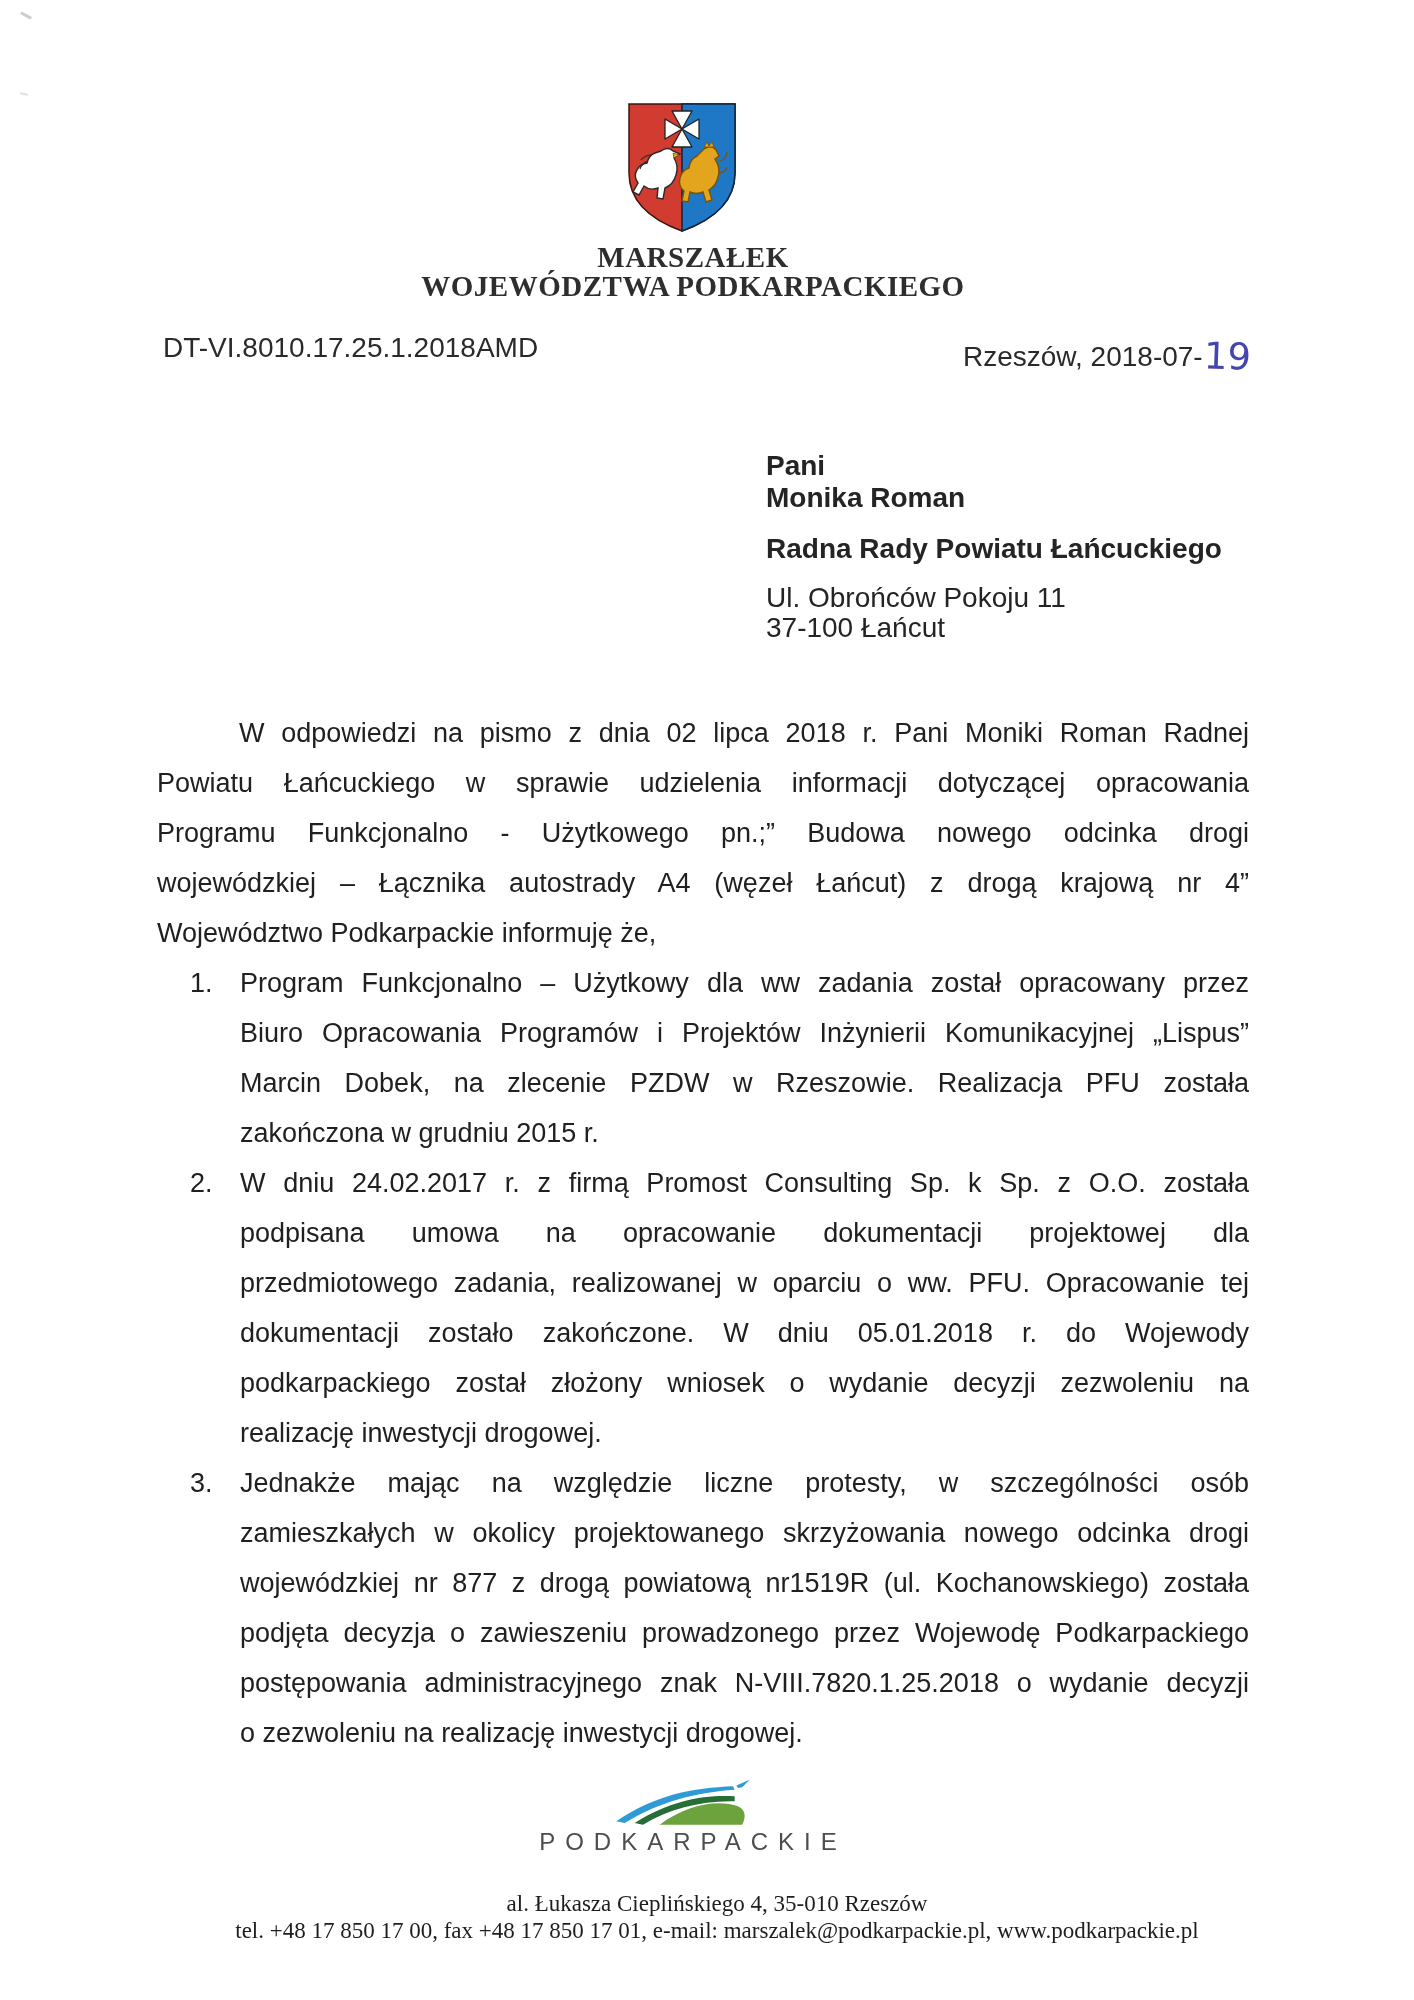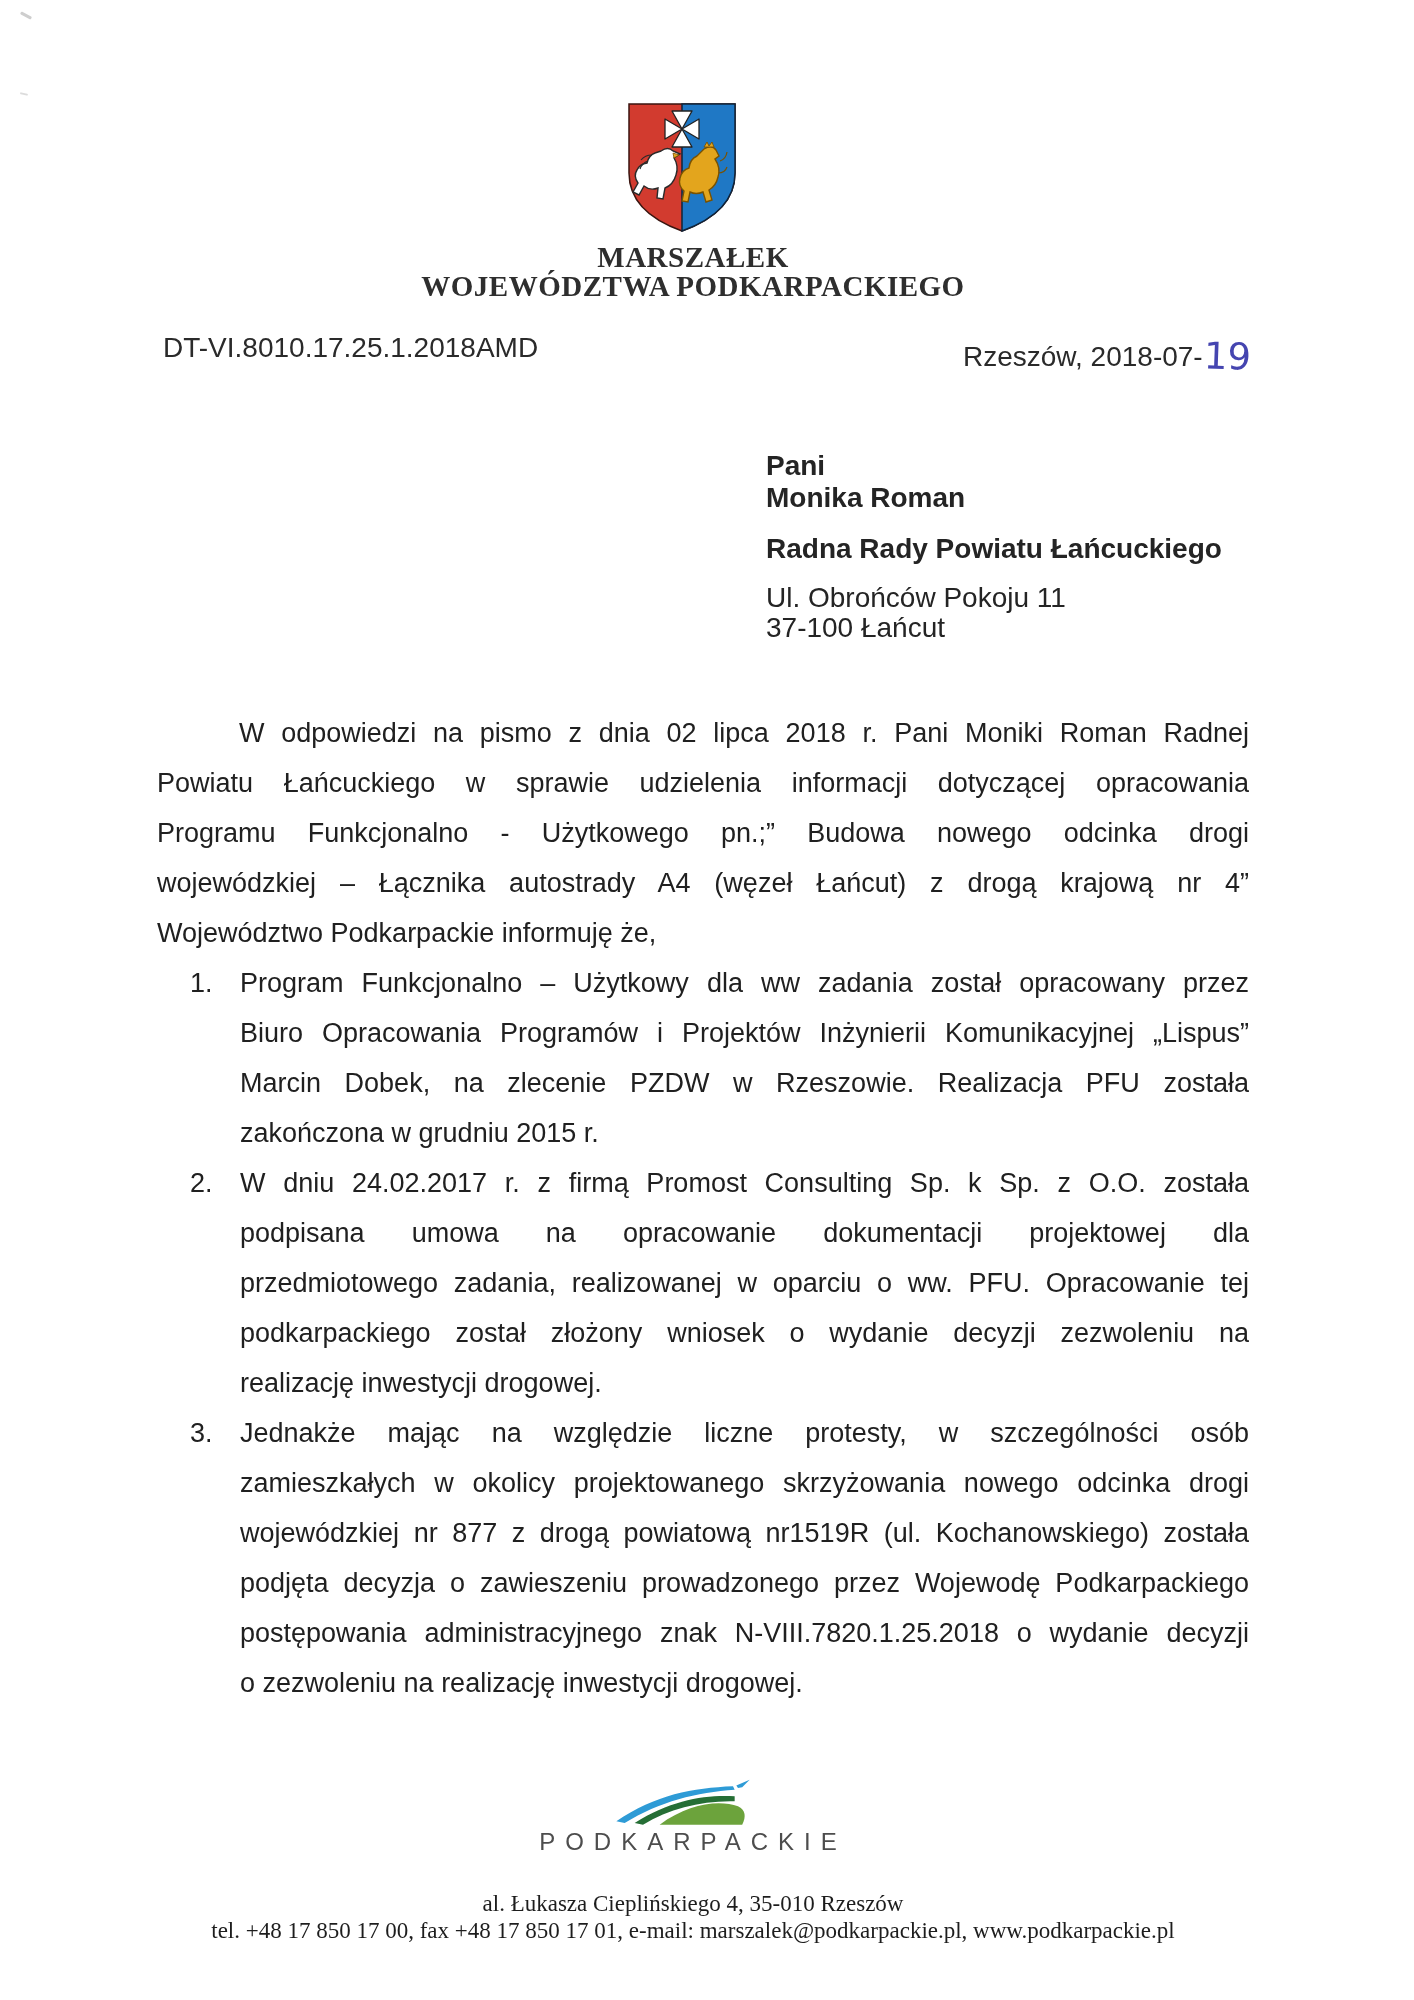--- a/index.html
+++ b/index.html
@@ -37,21 +37,21 @@
   .line.last{text-align-last:left;}
   .line.indent{text-indent:82px;}
   .list-item{position:relative;padding-left:83px;}
   .list-item .num{position:absolute;left:33px;top:0;line-height:50px;}
 
   
   .logo-wrap{position:absolute;left:0;top:1778px;width:1386px;text-align:center;}
   .logo-text{position:absolute;left:0;top:1828px;width:1386px;text-align:center;
              font-size:24px;letter-spacing:10px;color:#4d4d4d;}
   .faddr{position:absolute;left:0;width:1386px;text-align:center;
-         font-family:"Liberation Serif",serif;font-size:23px;color:#1d1d1d;}
+         font-family:"Liberation Serif",serif;font-size:23px;color:#1d1d1d;padding-left:24px;}
   .fa1{top:1891px;} .fa2{top:1918px;}
 </style>
 </head>
 <body>
 
 <div class="scan-mark mark1"></div>
 <div class="scan-mark mark2"></div>
 
 <svg class="crest" viewBox="0 0 108 129">
   <path d="M1,1 H107 V70 Q107,109 54,128 Q1,109 1,70 Z" fill="#d23b2f" stroke="#3a1510" stroke-width="1.5"></path>
@@ -104,20 +104,21 @@
     <div class="line">Biuro Opracowania Programów i Projektów Inżynierii Komunikacyjnej „Lispus”</div>
     <div class="line">Marcin Dobek, na zlecenie PZDW w Rzeszowie. Realizacja PFU została</div>
     <div class="line last">zakończona w grudniu 2015 r.</div>
   </div>
 
   <div class="list-item">
     <span class="num">2.</span>
     <div class="line">W dniu 24.02.2017 r. z firmą Promost Consulting Sp. k Sp. z O.O. została</div>
     <div class="line">podpisana umowa na opracowanie dokumentacji projektowej dla</div>
     <div class="line">przedmiotowego zadania, realizowanej w oparciu o ww. PFU. Opracowanie tej</div>
+    <div class="line">dokumentacji zostało zakończone. W dniu 05.01.2018 r. do Wojewody</div>
     <div class="line">podkarpackiego został złożony wniosek o wydanie decyzji zezwoleniu na</div>
     <div class="line last">realizację inwestycji drogowej.</div>
   </div>
 
   <div class="list-item">
     <span class="num">3.</span>
     <div class="line">Jednakże mając na względzie liczne protesty, w szczególności osób</div>
     <div class="line">zamieszkałych w okolicy projektowanego skrzyżowania nowego odcinka drogi</div>
     <div class="line">wojewódzkiej nr 877 z drogą powiatową nr1519R (ul. Kochanowskiego) została</div>
     <div class="line">podjęta decyzja o zawieszeniu prowadzonego przez Wojewodę Podkarpackiego</div>

